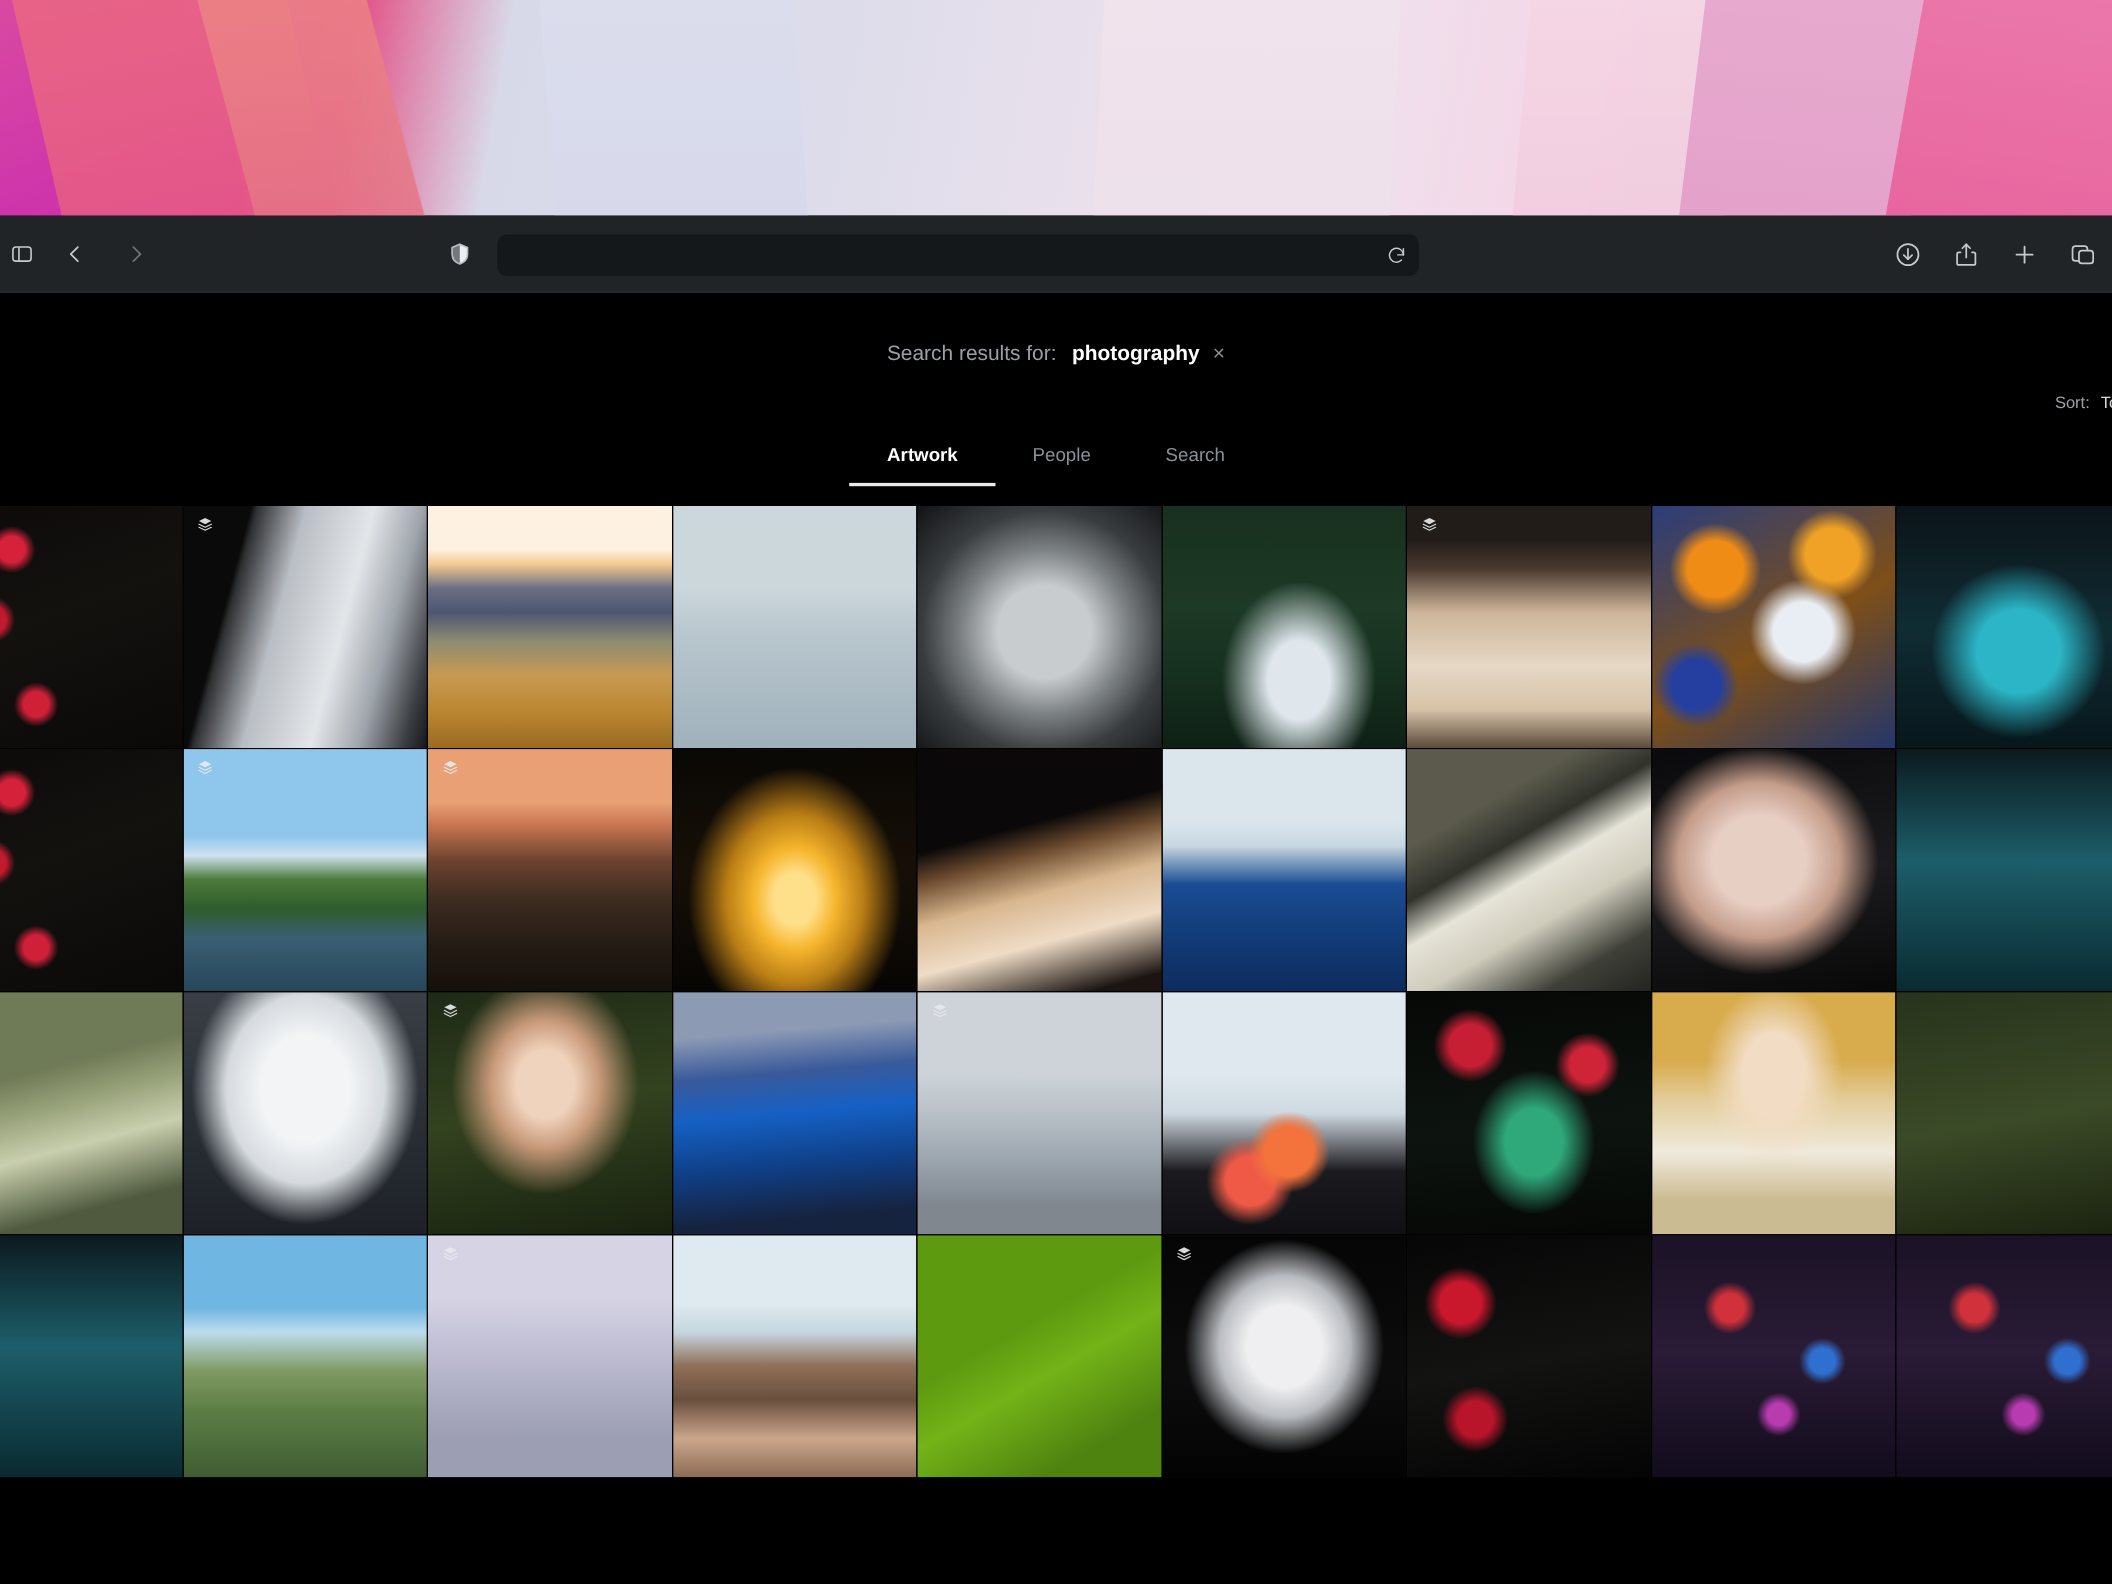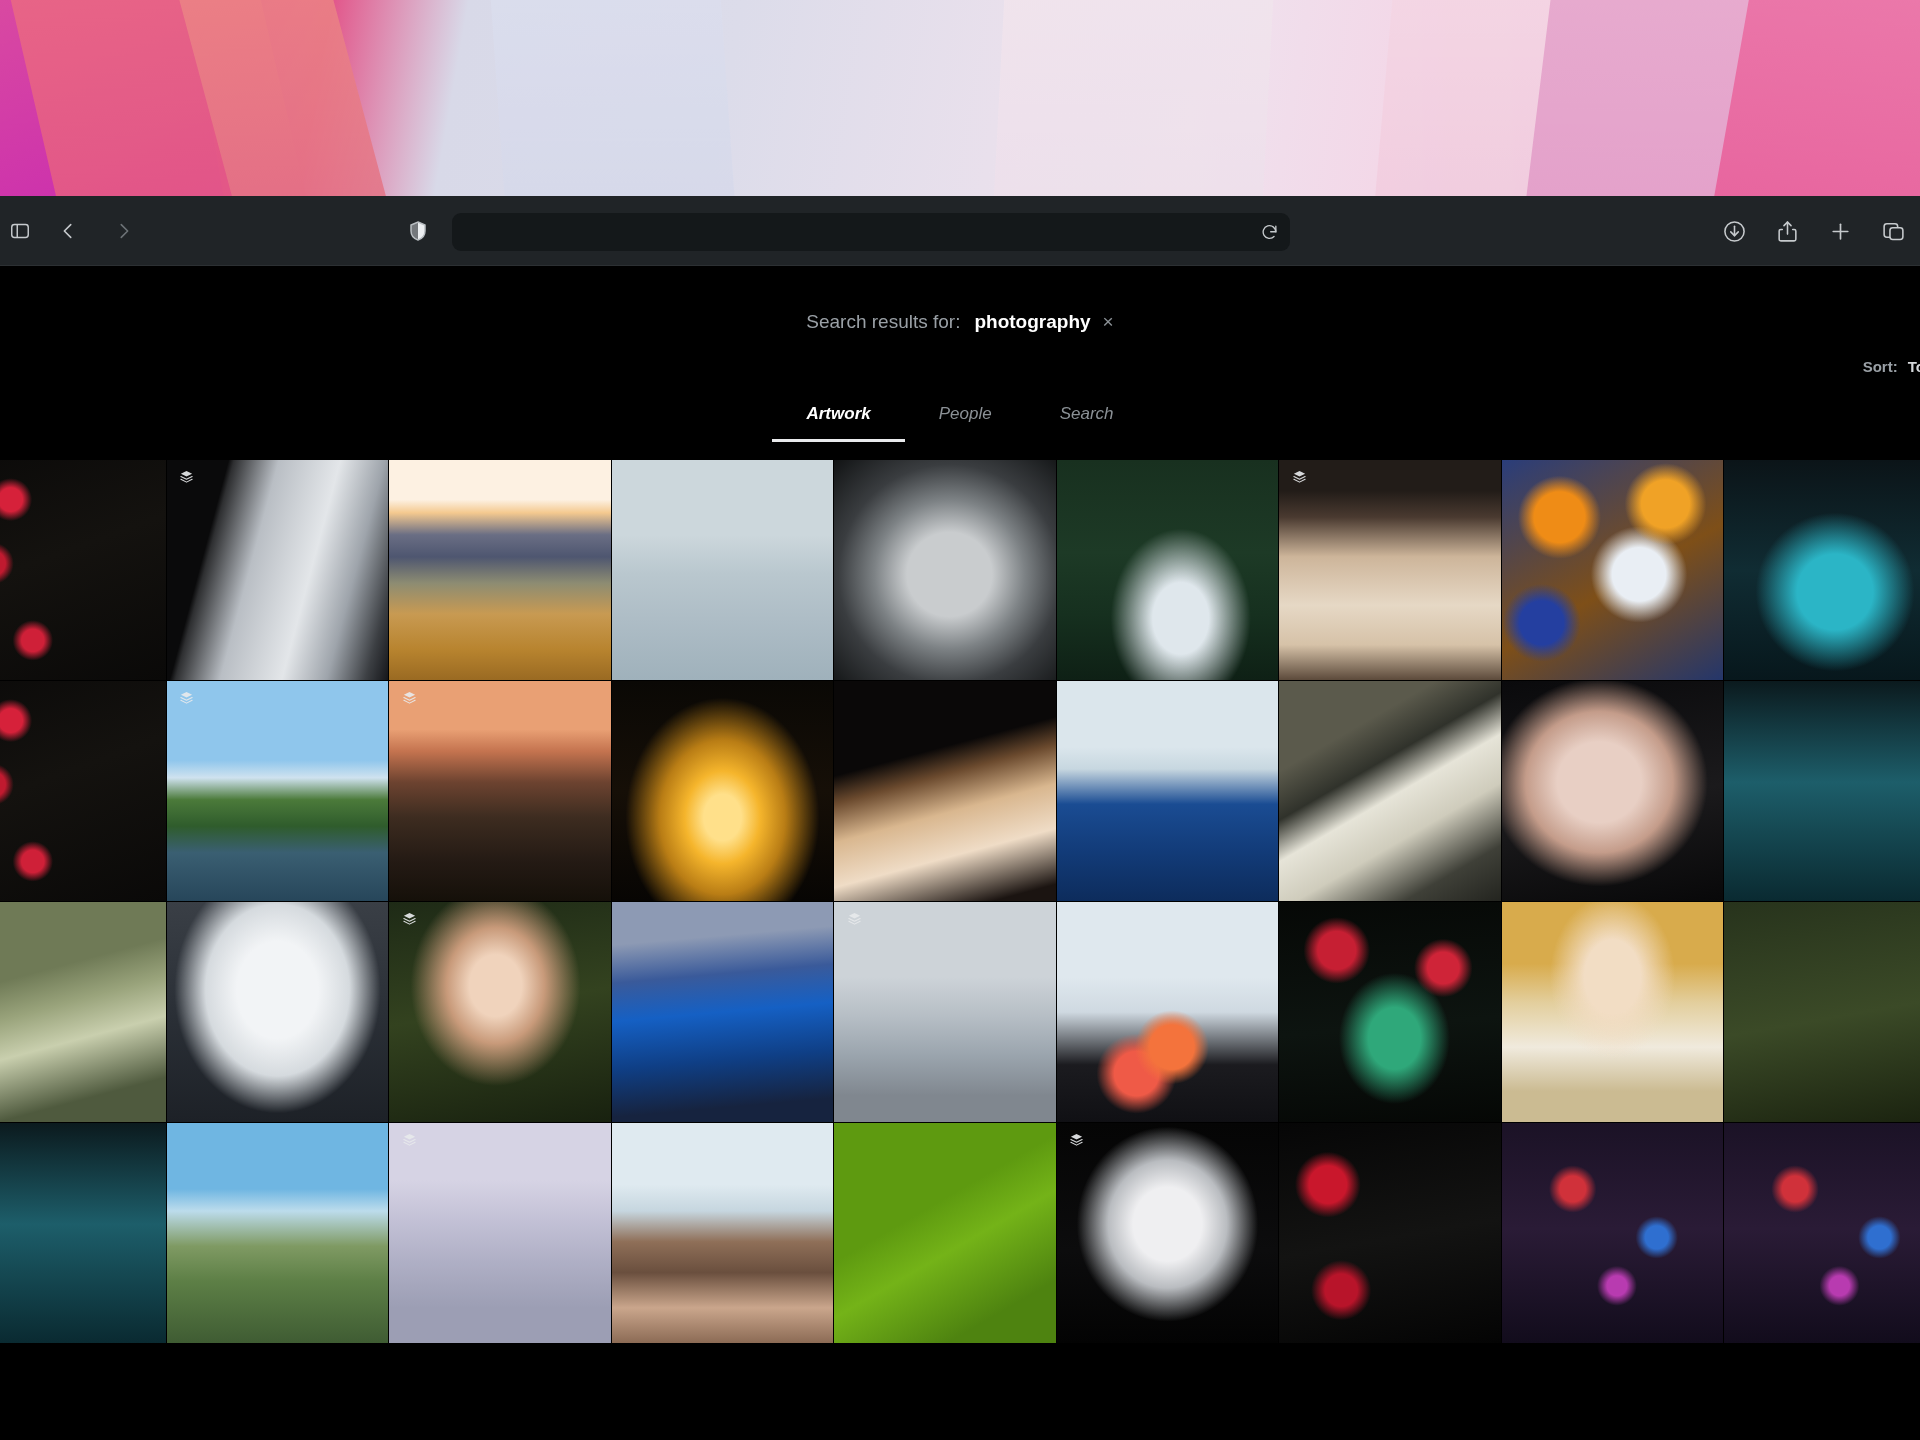--- a/index.html
+++ b/index.html
@@ -57,33 +57,33 @@
   #search-head {
     height:72px; display:flex; align-items:center; justify-content:center;
     font-size:19px;
   }
   #srf-label { color:#9aa0a6; }
   #srf-term {
     color:#ffffff; font-weight:bold; margin-left:14px; font-size:19px;
   }
   #srf-clear { color:#8b9196; margin-left:12px; font-size:19px; cursor:pointer; }
 
-  #sortbar { height:36px; position:relative;font-weight:bold; }
+  #sortbar { height:36px; position:relative; }
   #sort-wrap {
     position:absolute; right:-14px; top:0;
     font-size:15px; color:#9aa0a6; display:flex; gap:10px; align-items:center;
   }
   #sort-value { color:#d6d9dc; }
 
   #tabs {
     height:56px; display:flex; align-items:flex-start; justify-content:center; gap:0px;
   }
   .tab {
     padding:0 34px; height:48px; line-height:40px; font-size:17px;
-    color:#8b9196; cursor:pointer; position:relative; font-style:italic;
+    color:#8b9196; cursor:pointer; position:relative; 
   }
   .tab.active { color:#ffffff; font-weight:bold; }
   .tab.active::after {
     content:""; position:absolute; left:0; right:0; bottom:0; height:3px; background:#e9eaec;
   }
 
   
   #grid {
     position:absolute; left:-56px; top:174px;
     width:2032px;

